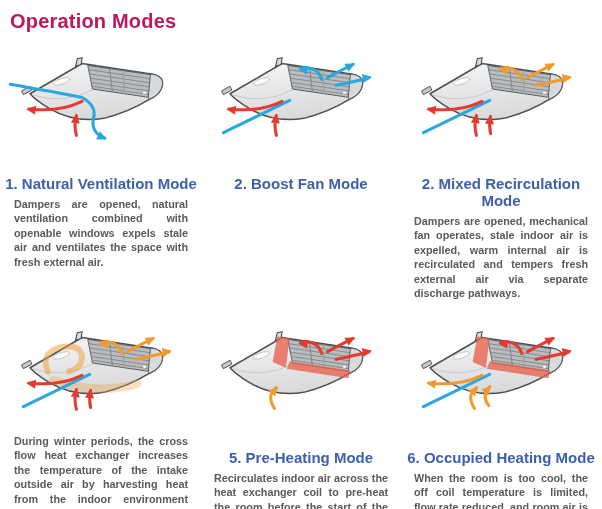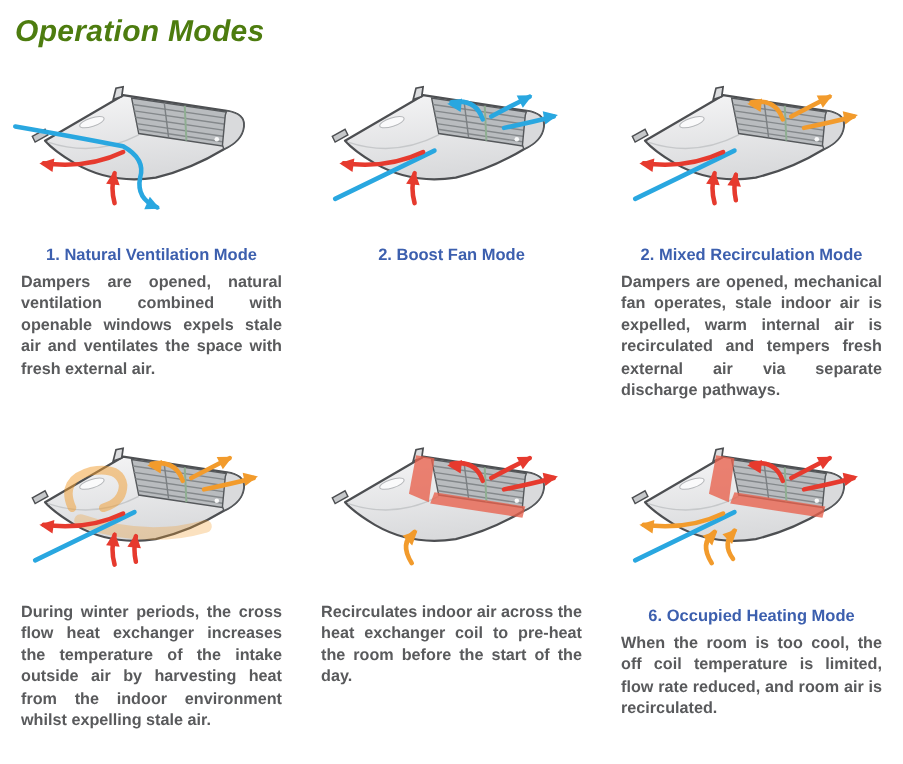--- a/index.html
+++ b/index.html
@@ -4,32 +4,32 @@
 <style>
   html,body{margin:0;padding:0;background:#ffffff;}
   body{
     width:602px;height:509px;overflow:hidden;
     font-family:"Liberation Sans","DejaVu Sans",sans-serif;
     -webkit-font-smoothing:antialiased;
   }
   .page{width:602px;height:509px;position:relative;background:#fff;}
   h1.page-title{
     margin:10px 0 4px 10px;font-size:20px;font-weight:bold;
-    color:#4d7c0f;letter-spacing:.2px;font-style:italic;
+    color:#be185d;letter-spacing:.2px;
   }
   .grid{
     display:grid;grid-template-columns:repeat(3,1fr);
     column-gap:8px;padding:0 5px;margin-top:2px;
   }
   .cell{text-align:center;}
   .illu{height:123px;width:100%;}
   .illu svg{width:100%;height:123px;display:block;}
   .mtitle{
-    font-size:11px;font-weight:bold;color:#3c5fae;
-    margin:4px 0 5px 0;
+    font-size:15px;font-weight:bold;color:#3c5fae;
+    margin:15px 0 5px 0;
   }
   .mdesc{
     font-size:10.8px;line-height:1.34;color:#595a5c;
     text-align:justify;margin:0 0 10px 0;padding:0 9px;font-weight:bold;
   }
 </style>
 </head>
 <body>
 
 <div class="page">
@@ -224,20 +224,21 @@
             <path d="M72,103 Q63,89 74,81" fill="none" stroke="#f29b2c" stroke-width="3.2" stroke-linecap="round"></path>
             <path d="M0,0 L-10,-4.8 L-10,4.8 Z" transform="translate(76,80) rotate(-45)" fill="#f29b2c"></path>
             <path d="M122,45 Q117,30 100,33" fill="none" stroke="#e63a2e" stroke-width="3.2" stroke-linecap="round"></path>
             <path d="M0,0 L-10,-4.8 L-10,4.8 Z" transform="translate(97,34) rotate(186)" fill="#e63a2e"></path>
             <path d="M128,43 Q143,35 155,29" fill="none" stroke="#e63a2e" stroke-width="3.2" stroke-linecap="round"></path>
             <path d="M0,0 L-10,-4.8 L-10,4.8 Z" transform="translate(157,28) rotate(-27)" fill="#e63a2e"></path>
             <path d="M137,51 Q157,47 172,43" fill="none" stroke="#e63a2e" stroke-width="3.2" stroke-linecap="round"></path>
             <path d="M0,0 L-10,-4.8 L-10,4.8 Z" transform="translate(175,42) rotate(-11)" fill="#e63a2e"></path>
           </svg>
         </div>
+      <div class="mtitle">5. Pre-Heating Mode</div>
       <p class="mdesc">Recirculates indoor air across the heat exchanger coil to pre-heat the room before the start of the day.</p>
     </div>
     <div class="cell">
       <div class="illu">
           <svg viewBox="0 0 200 130" preserveAspectRatio="xMidYMid meet" xmlns="http://www.w3.org/2000/svg">
   <defs>
               <linearGradient id="grad5" x1="0" y1="0" x2="0.25" y2="1">
     <stop offset="0" stop-color="#f5f5f6"></stop>
                 <stop offset="1" stop-color="#d9dadc"></stop>
   </linearGradient>

